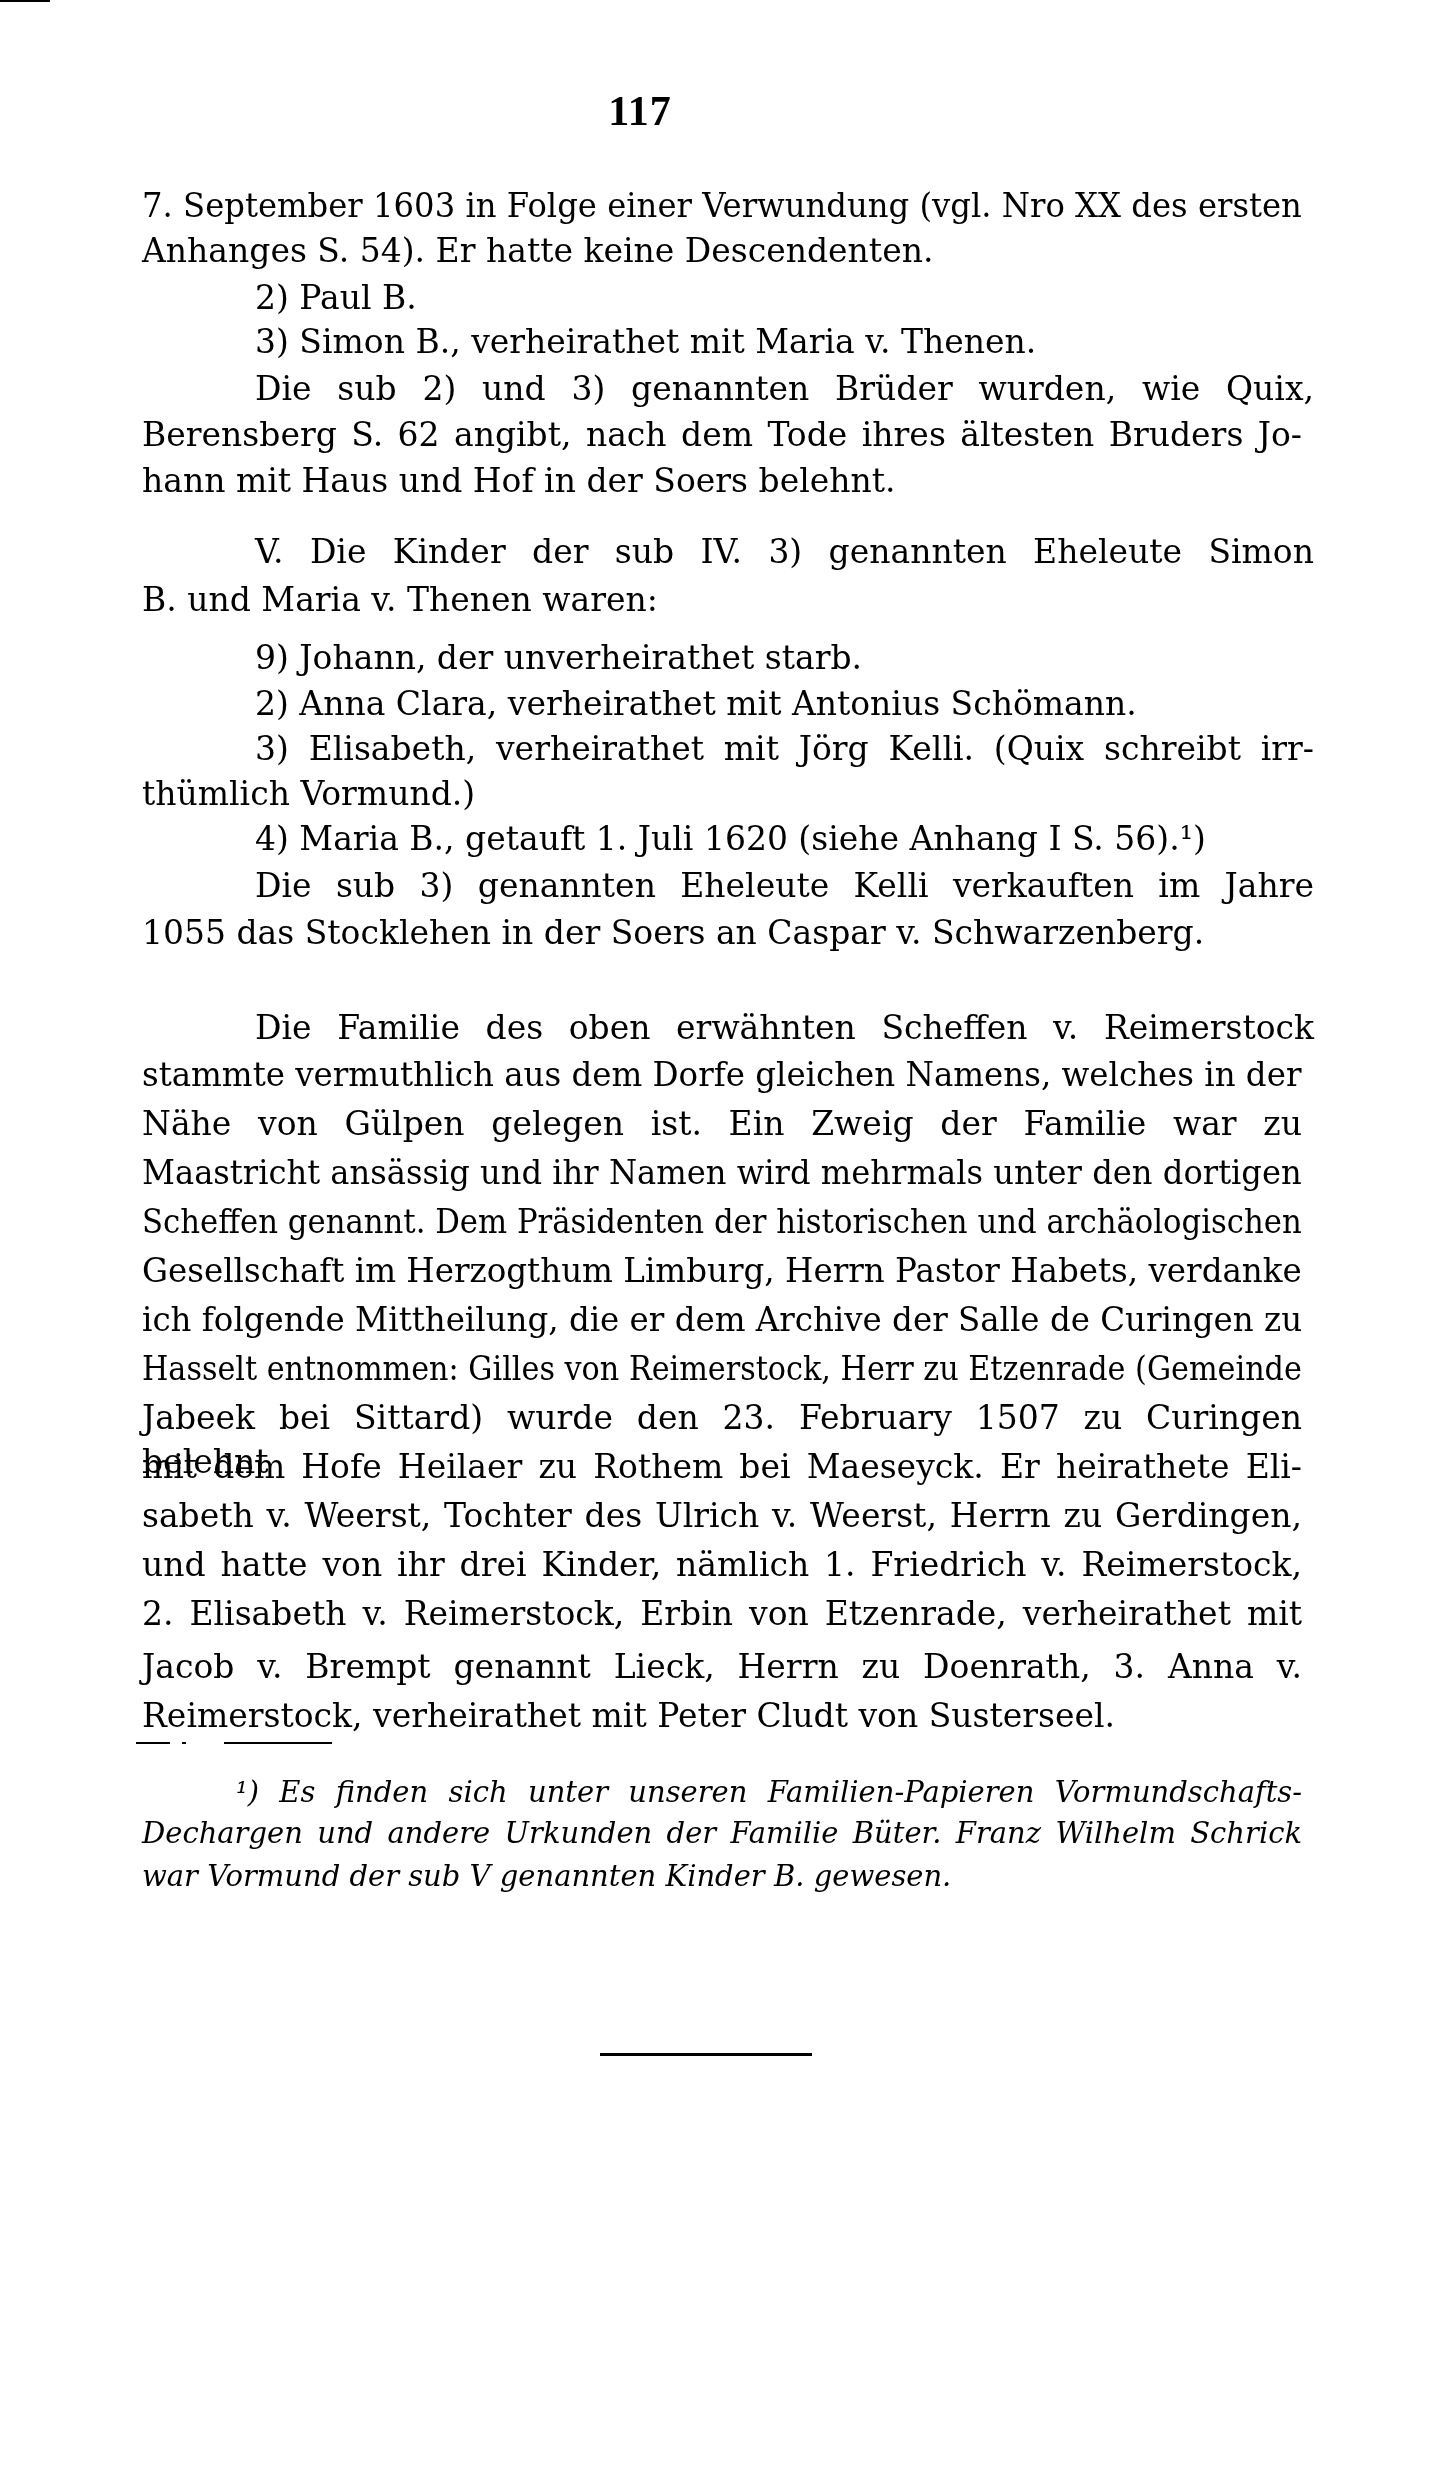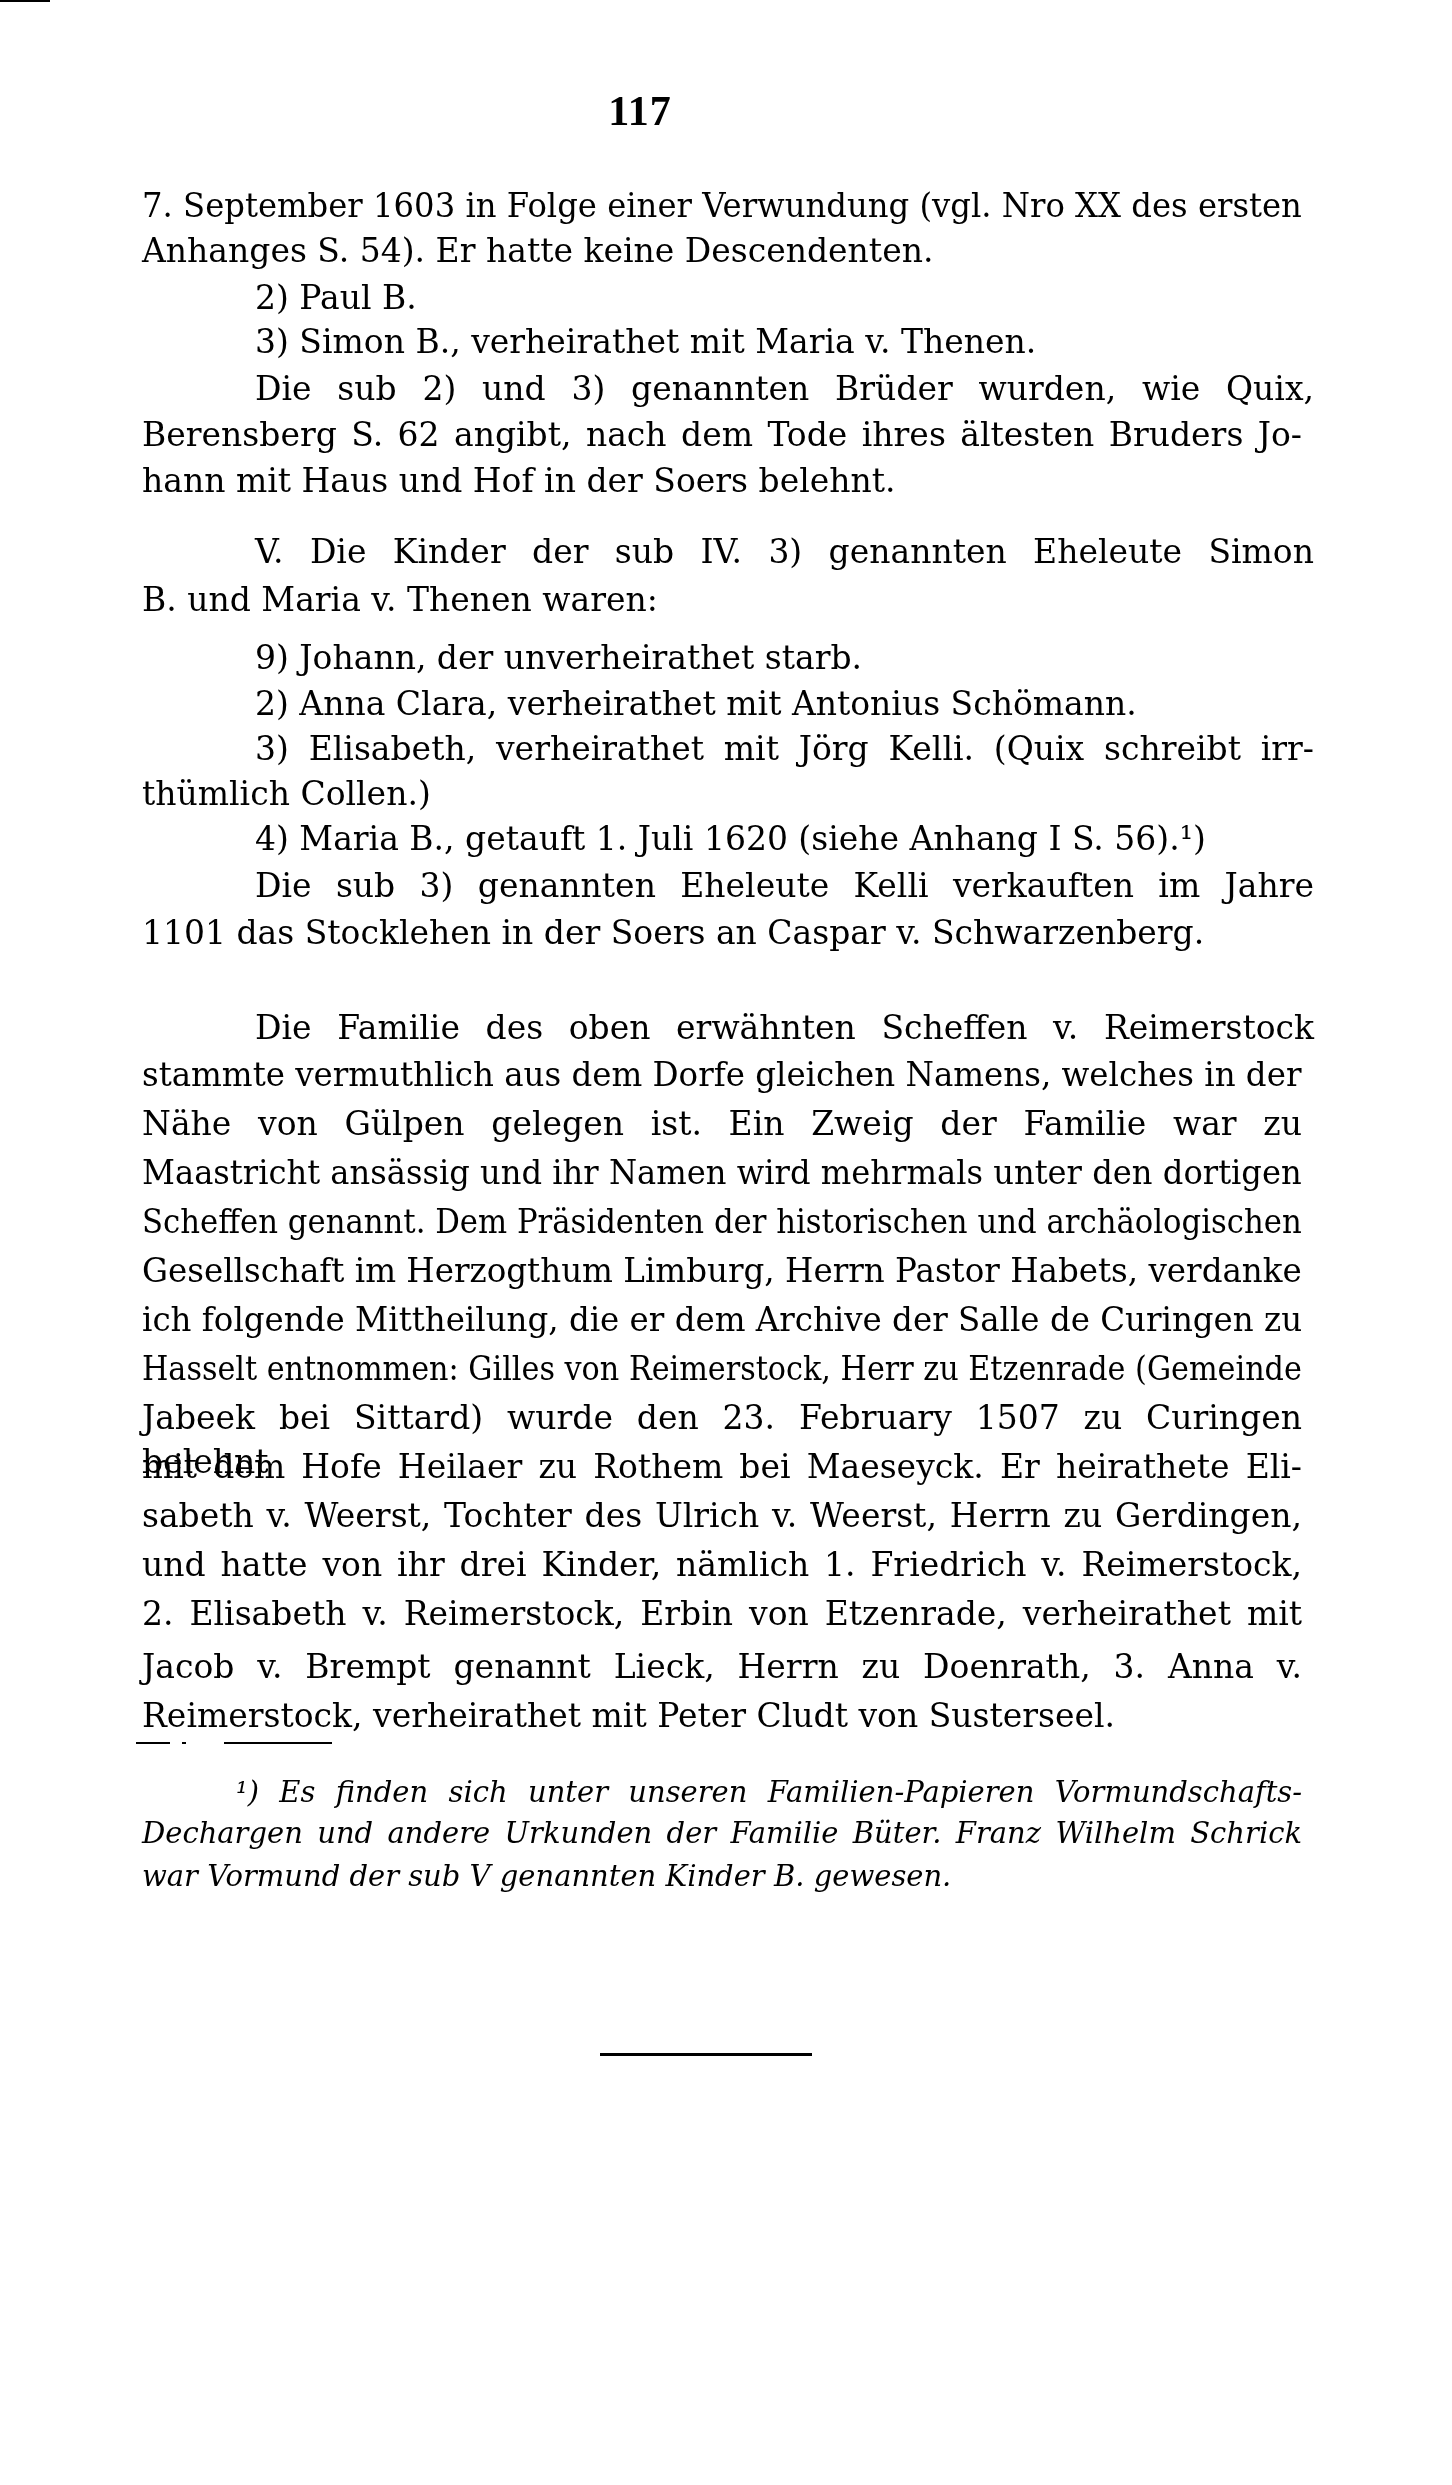--- a/index.html
+++ b/index.html
@@ -93,25 +93,25 @@
 <div class="line indent justify" style="top:367px">Die sub 2) und 3) genannten Brüder wurden, wie Quix,</div>
 <div class="line justify" style="top:413px">Berensberg S. 62 angibt, nach dem Tode ihres ältesten Bruders Jo-</div>
 <div class="line" style="top:459px">hann mit Haus und Hof in der Soers belehnt.</div>
 
 <div class="line indent justify" style="top:530px">V. Die Kinder der sub IV. 3) genannten Eheleute Simon</div>
 <div class="line" style="top:578px">B. und Maria v. Thenen waren:</div>
 
 <div class="line indent" style="top:636px">9) Johann, der unverheirathet starb.</div>
 <div class="line indent" style="top:682px">2) Anna Clara, verheirathet mit Antonius Schömann.</div>
 <div class="line indent justify" style="top:727px">3) Elisabeth, verheirathet mit Jörg Kelli. (Quix schreibt irr-</div>
-<div class="line" style="top:772px">thümlich Collen.)</div>
+<div class="line" style="top:772px">thümlich Vormund.)</div>
 <div class="line indent" style="top:817px">4) Maria B., getauft 1. Juli 1620 (siehe Anhang I S. 56).¹)</div>
 
 <div class="line indent justify" style="top:864px">Die sub 3) genannten Eheleute Kelli verkauften im Jahre</div>
-<div class="line" style="top:911px">1101 das Stocklehen in der Soers an Caspar v. Schwarzenberg.</div>
+<div class="line" style="top:911px">1055 das Stocklehen in der Soers an Caspar v. Schwarzenberg.</div>
 
 <div class="line indent justify" style="top:1006px">Die Familie des oben erwähnten Scheffen v. Reimerstock</div>
 <div class="line justify" style="top: 1053px; white-space: nowrap; text-align-last: auto; transform-origin: left center; width: 1178.27px; transform: scaleX(0.984);">stammte vermuthlich aus dem Dorfe gleichen Namens, welches in der</div>
 <div class="line justify" style="top:1102px">Nähe von Gülpen gelegen ist. Ein Zweig der Familie war zu</div>
 <div class="line justify" style="top: 1151px; white-space: nowrap; text-align-last: auto; transform-origin: left center; width: 1189.47px; transform: scaleX(0.975);">Maastricht ansässig und ihr Namen wird mehrmals unter den dortigen</div>
 <div class="line justify" style="top: 1200px; white-space: nowrap; text-align-last: auto; transform-origin: left center; width: 1245.73px; transform: scaleX(0.931);">Scheffen genannt. Dem Präsidenten der historischen und archäologischen</div>
 <div class="line justify" style="top: 1249px; white-space: nowrap; text-align-last: auto; transform-origin: left center; width: 1176.28px; transform: scaleX(0.986);">Gesellschaft im Herzogthum Limburg, Herrn Pastor Habets, verdanke</div>
 <div class="line justify" style="top: 1298px; white-space: nowrap; text-align-last: auto; transform-origin: left center; width: 1178.92px; transform: scaleX(0.984);">ich folgende Mittheilung, die er dem Archive der Salle de Curingen zu</div>
 <div class="line justify" style="top: 1347px; white-space: nowrap; text-align-last: auto; transform-origin: left center; width: 1266.22px; transform: scaleX(0.916);">Hasselt entnommen: Gilles von Reimerstock, Herr zu Etzenrade (Gemeinde</div>
 <div class="line justify" style="top:1396px">Jabeek bei Sittard) wurde den 23. February 1507 zu Curingen belehnt</div>

